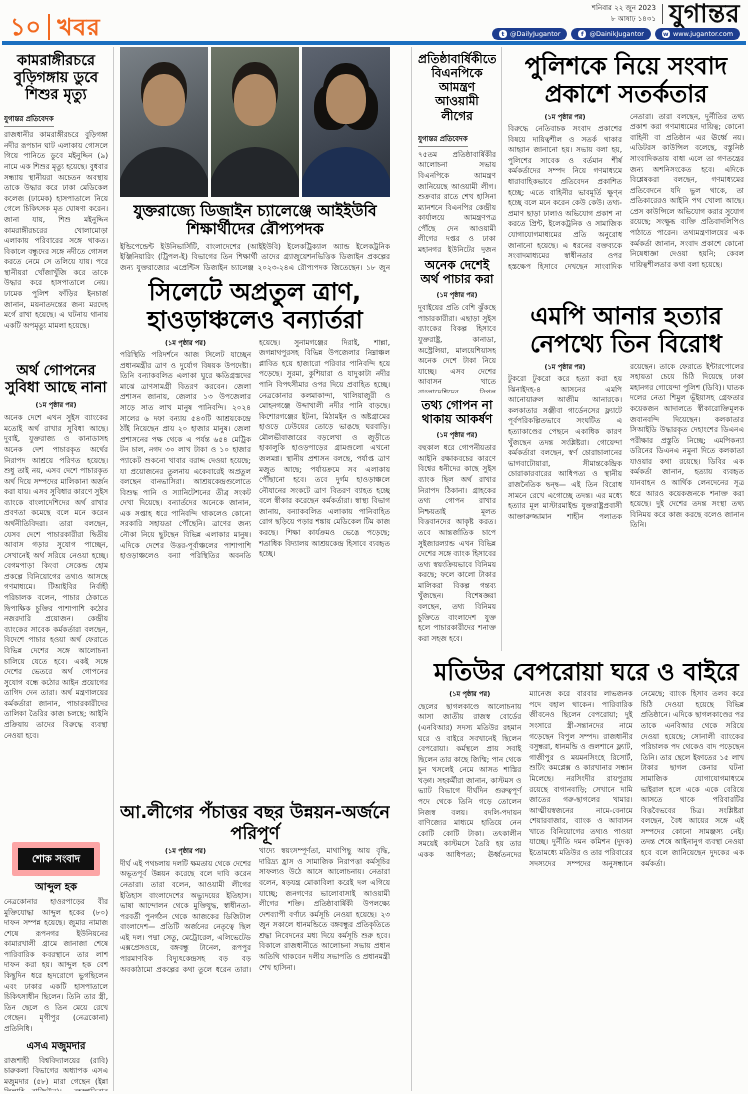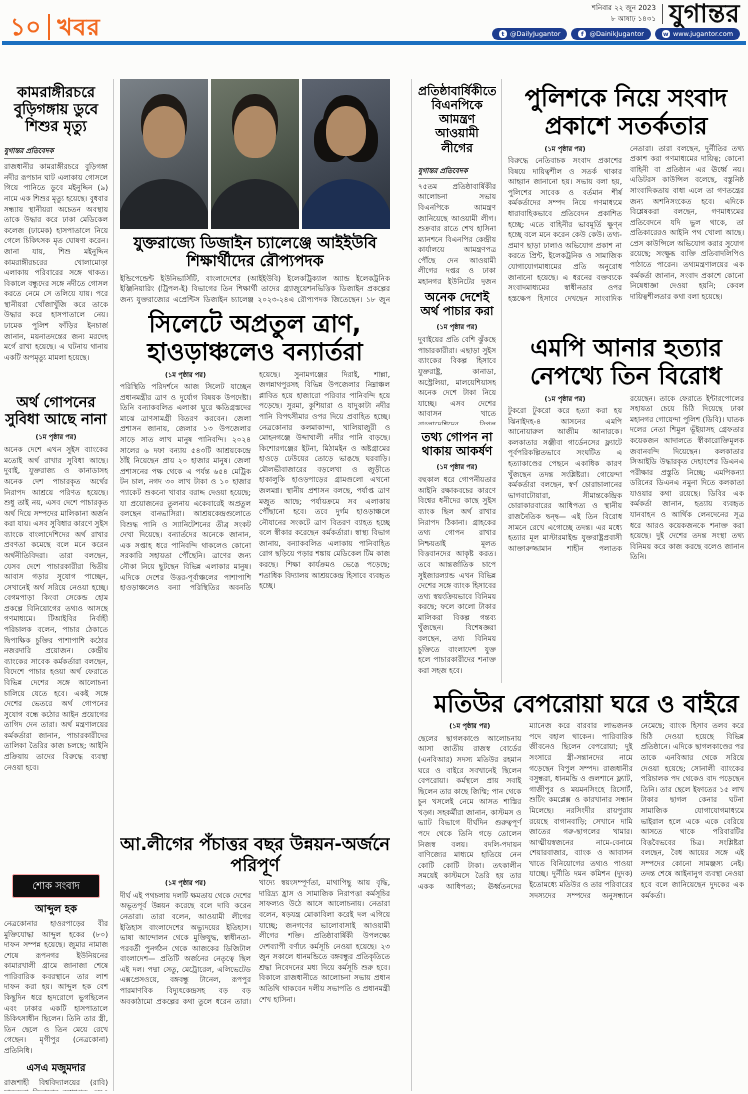--- a/index.html
+++ b/index.html
@@ -28,37 +28,37 @@
   .date-vline{width:1px;height:20px;background:#555;}
   .logo{font-size:25px;font-weight:900;color:#0d0d0d;line-height:1;letter-spacing:0.5px;}
   .badges{display:flex;gap:4px;}
   .badge{display:flex;align-items:center;gap:3px;background:var(--badge_blue);color:#fff;
          font-size:6.5px;line-height:1;padding:2px 7px;border-radius:7px;}
   .badge .bicon{width:8px;height:8px;border-radius:50%;background:#fff;color:var(--badge_blue);
          font-size:6px;font-weight:bold;text-align:center;line-height:8px;display:inline-block;}
   .blue-rule{height:4px;background:var(--rule_blue);margin:1px 2px 0 2px;}
 
   
-  .main{position:absolute;top:47px;left:4px;right:4px;bottom:3px;display:flex;gap:6px;margin-top:32px;}
+  .main{position:absolute;top:47px;left:4px;right:4px;bottom:3px;display:flex;gap:6px;}
   .rail{display:flex;flex-direction:column;overflow:hidden;}
   .col-a{width:110px;border-right:1px solid #c9c9c9;padding-right:5px;}
   .col-b{width:292px;border-right:1px solid #c9c9c9;padding-right:21px;}
   .right-region{flex:1;display:flex;flex-direction:column;overflow:hidden;}
   .top-row{height:604px;display:flex;gap:6px;overflow:hidden;}
   .col-c{width:84px;border-right:1px solid #c9c9c9;padding-right:5px;}
   .col-d{flex:1;}
 
   .art{overflow:hidden;padding-top:3px;}
   .hl{font-weight:bold;color:#000;text-align:center;line-height:1.18;margin:2px 0 3px;}
   .h-xs{font-size:12px;text-align:center;}
   .h-sm{font-size:14.5px;}
   .h-md{font-size:16px;}
   .h-lg{font-size:24px;}
   .byline{font-size:7px;font-weight:bold;color:#111;border-bottom:1px solid #888;
-          display:inline-block;padding-bottom:1px;margin:1px 0 3px;font-style:italic;}
+          display:inline-block;padding-bottom:1px;margin:1px 0 3px;}
   .note{font-size:6.6px;font-weight:bold;text-align:center;margin:1px 0 2px;color:#111;}
   .body-txt{font-size:7.3px;line-height:1.45;text-align:justify;color:var(--ink);word-break:break-word;}
   .cols2{column-count:2;column-gap:8px;}
   .cols3{column-count:3;column-gap:8px;}
   .fill{flex:1;overflow:hidden;}
 
   
   .photo-strip{height:150px;display:flex;gap:3px;overflow:hidden;}
   .photo{flex:1;position:relative;overflow:hidden;}
   .photo::before{ 
@@ -70,22 +70,22 @@
     content:"";position:absolute;bottom:-12px;left:50%;transform:translateX(-50%);
     width:92px;height:62px;border-radius:46px 46px 0 0;background:#23262a;
   }
   .photo.p1{background:linear-gradient(160deg,#7a8187 0%,#565c61 55%,#3c4145 100%);}
   .photo.p2{background:linear-gradient(160deg,#6e7668 0%,#4a5348 60%,#32382f 100%);}
   .photo.p3{background:linear-gradient(160deg,#5d6470 0%,#3e4550 60%,#2b313a 100%);}
   .photo.p3::before{width:40px;height:50px;box-shadow:0 -8px 0 3px #12100e, -14px 8px 0 -2px #12100e, 14px 8px 0 -2px #12100e;}
   .photo.p3::after{background:#1d2f52;}
 
   
-  .obit-title{background:#101010;color:#fff;text-align:center;font-size:10px;font-weight:normal;
-              padding:2.5px 0;margin:4px 8px 3px;border:1px solid #fca5a5;border-radius:2px;}
+  .obit-title{background:#101010;color:#fff;text-align:center;font-size:10px;font-weight:bold;
+              padding:2.5px 0;margin:4px 8px 3px;border:6px solid #fca5a5;border-radius:2px;}
   .obit-name{font-size:10px;font-weight:bold;text-align:center;margin:3px 0 1px;color:#000;}
 
   
   .dash-head{display:flex;align-items:center;gap:16px;margin-top:4px;}
   .dash-head .dash{flex:1;height:1px;background:#444;}
   .dash-head .hl{margin:0;white-space:nowrap;}
   .matiur{flex:1;overflow:hidden;display:flex;flex-direction:column;}
   .matiur .fill{margin-top:3px;}
 </style>
 </head>

